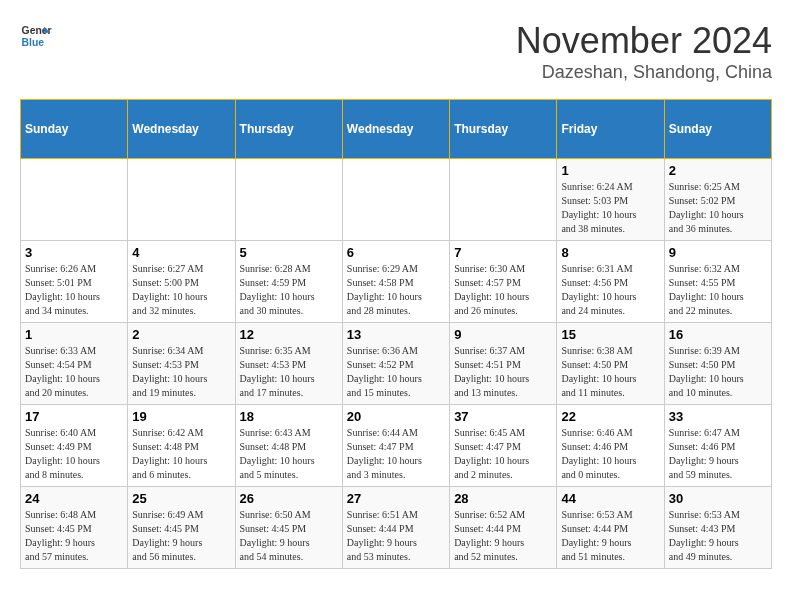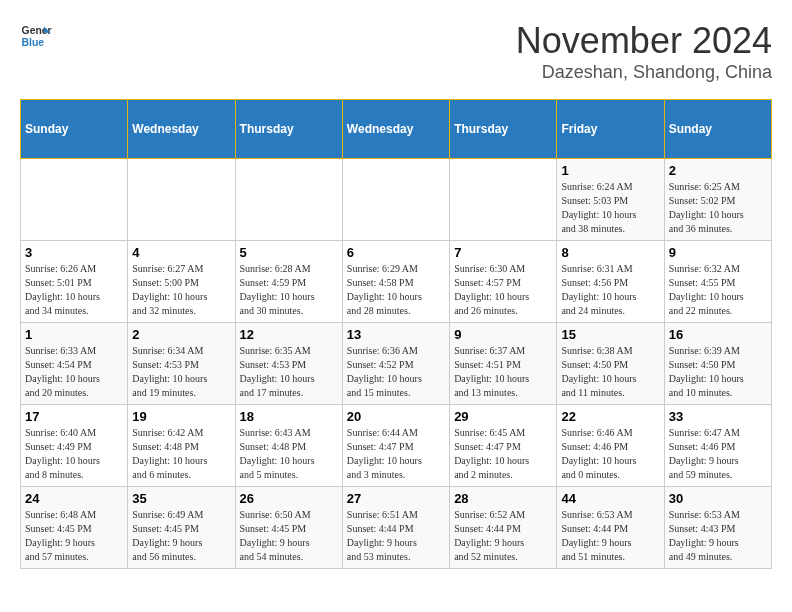--- a/index.html
+++ b/index.html
@@ -192,39 +192,39 @@
         </td>
         <td>
           <span class="day-num">18</span>
           <div class="day-info">Sunrise: 6:43 AM<br>Sunset: 4:48 PM<br>Daylight: 10 hours<br>and 5 minutes.</div>
         </td>
         <td>
           <span class="day-num">20</span>
           <div class="day-info">Sunrise: 6:44 AM<br>Sunset: 4:47 PM<br>Daylight: 10 hours<br>and 3 minutes.</div>
         </td>
         <td>
-          <span class="day-num">29</span>
+          <span class="day-num">37</span>
           <div class="day-info">Sunrise: 6:45 AM<br>Sunset: 4:47 PM<br>Daylight: 10 hours<br>and 2 minutes.</div>
         </td>
         <td>
           <span class="day-num">22</span>
           <div class="day-info">Sunrise: 6:46 AM<br>Sunset: 4:46 PM<br>Daylight: 10 hours<br>and 0 minutes.</div>
         </td>
         <td>
           <span class="day-num">33</span>
           <div class="day-info">Sunrise: 6:47 AM<br>Sunset: 4:46 PM<br>Daylight: 9 hours<br>and 59 minutes.</div>
         </td>
       </tr>
       <tr>
         <td>
           <span class="day-num">24</span>
           <div class="day-info">Sunrise: 6:48 AM<br>Sunset: 4:45 PM<br>Daylight: 9 hours<br>and 57 minutes.</div>
         </td>
         <td>
-          <span class="day-num">35</span>
+          <span class="day-num">25</span>
           <div class="day-info">Sunrise: 6:49 AM<br>Sunset: 4:45 PM<br>Daylight: 9 hours<br>and 56 minutes.</div>
         </td>
         <td>
           <span class="day-num">26</span>
           <div class="day-info">Sunrise: 6:50 AM<br>Sunset: 4:45 PM<br>Daylight: 9 hours<br>and 54 minutes.</div>
         </td>
         <td>
           <span class="day-num">27</span>
           <div class="day-info">Sunrise: 6:51 AM<br>Sunset: 4:44 PM<br>Daylight: 9 hours<br>and 53 minutes.</div>
         </td>

